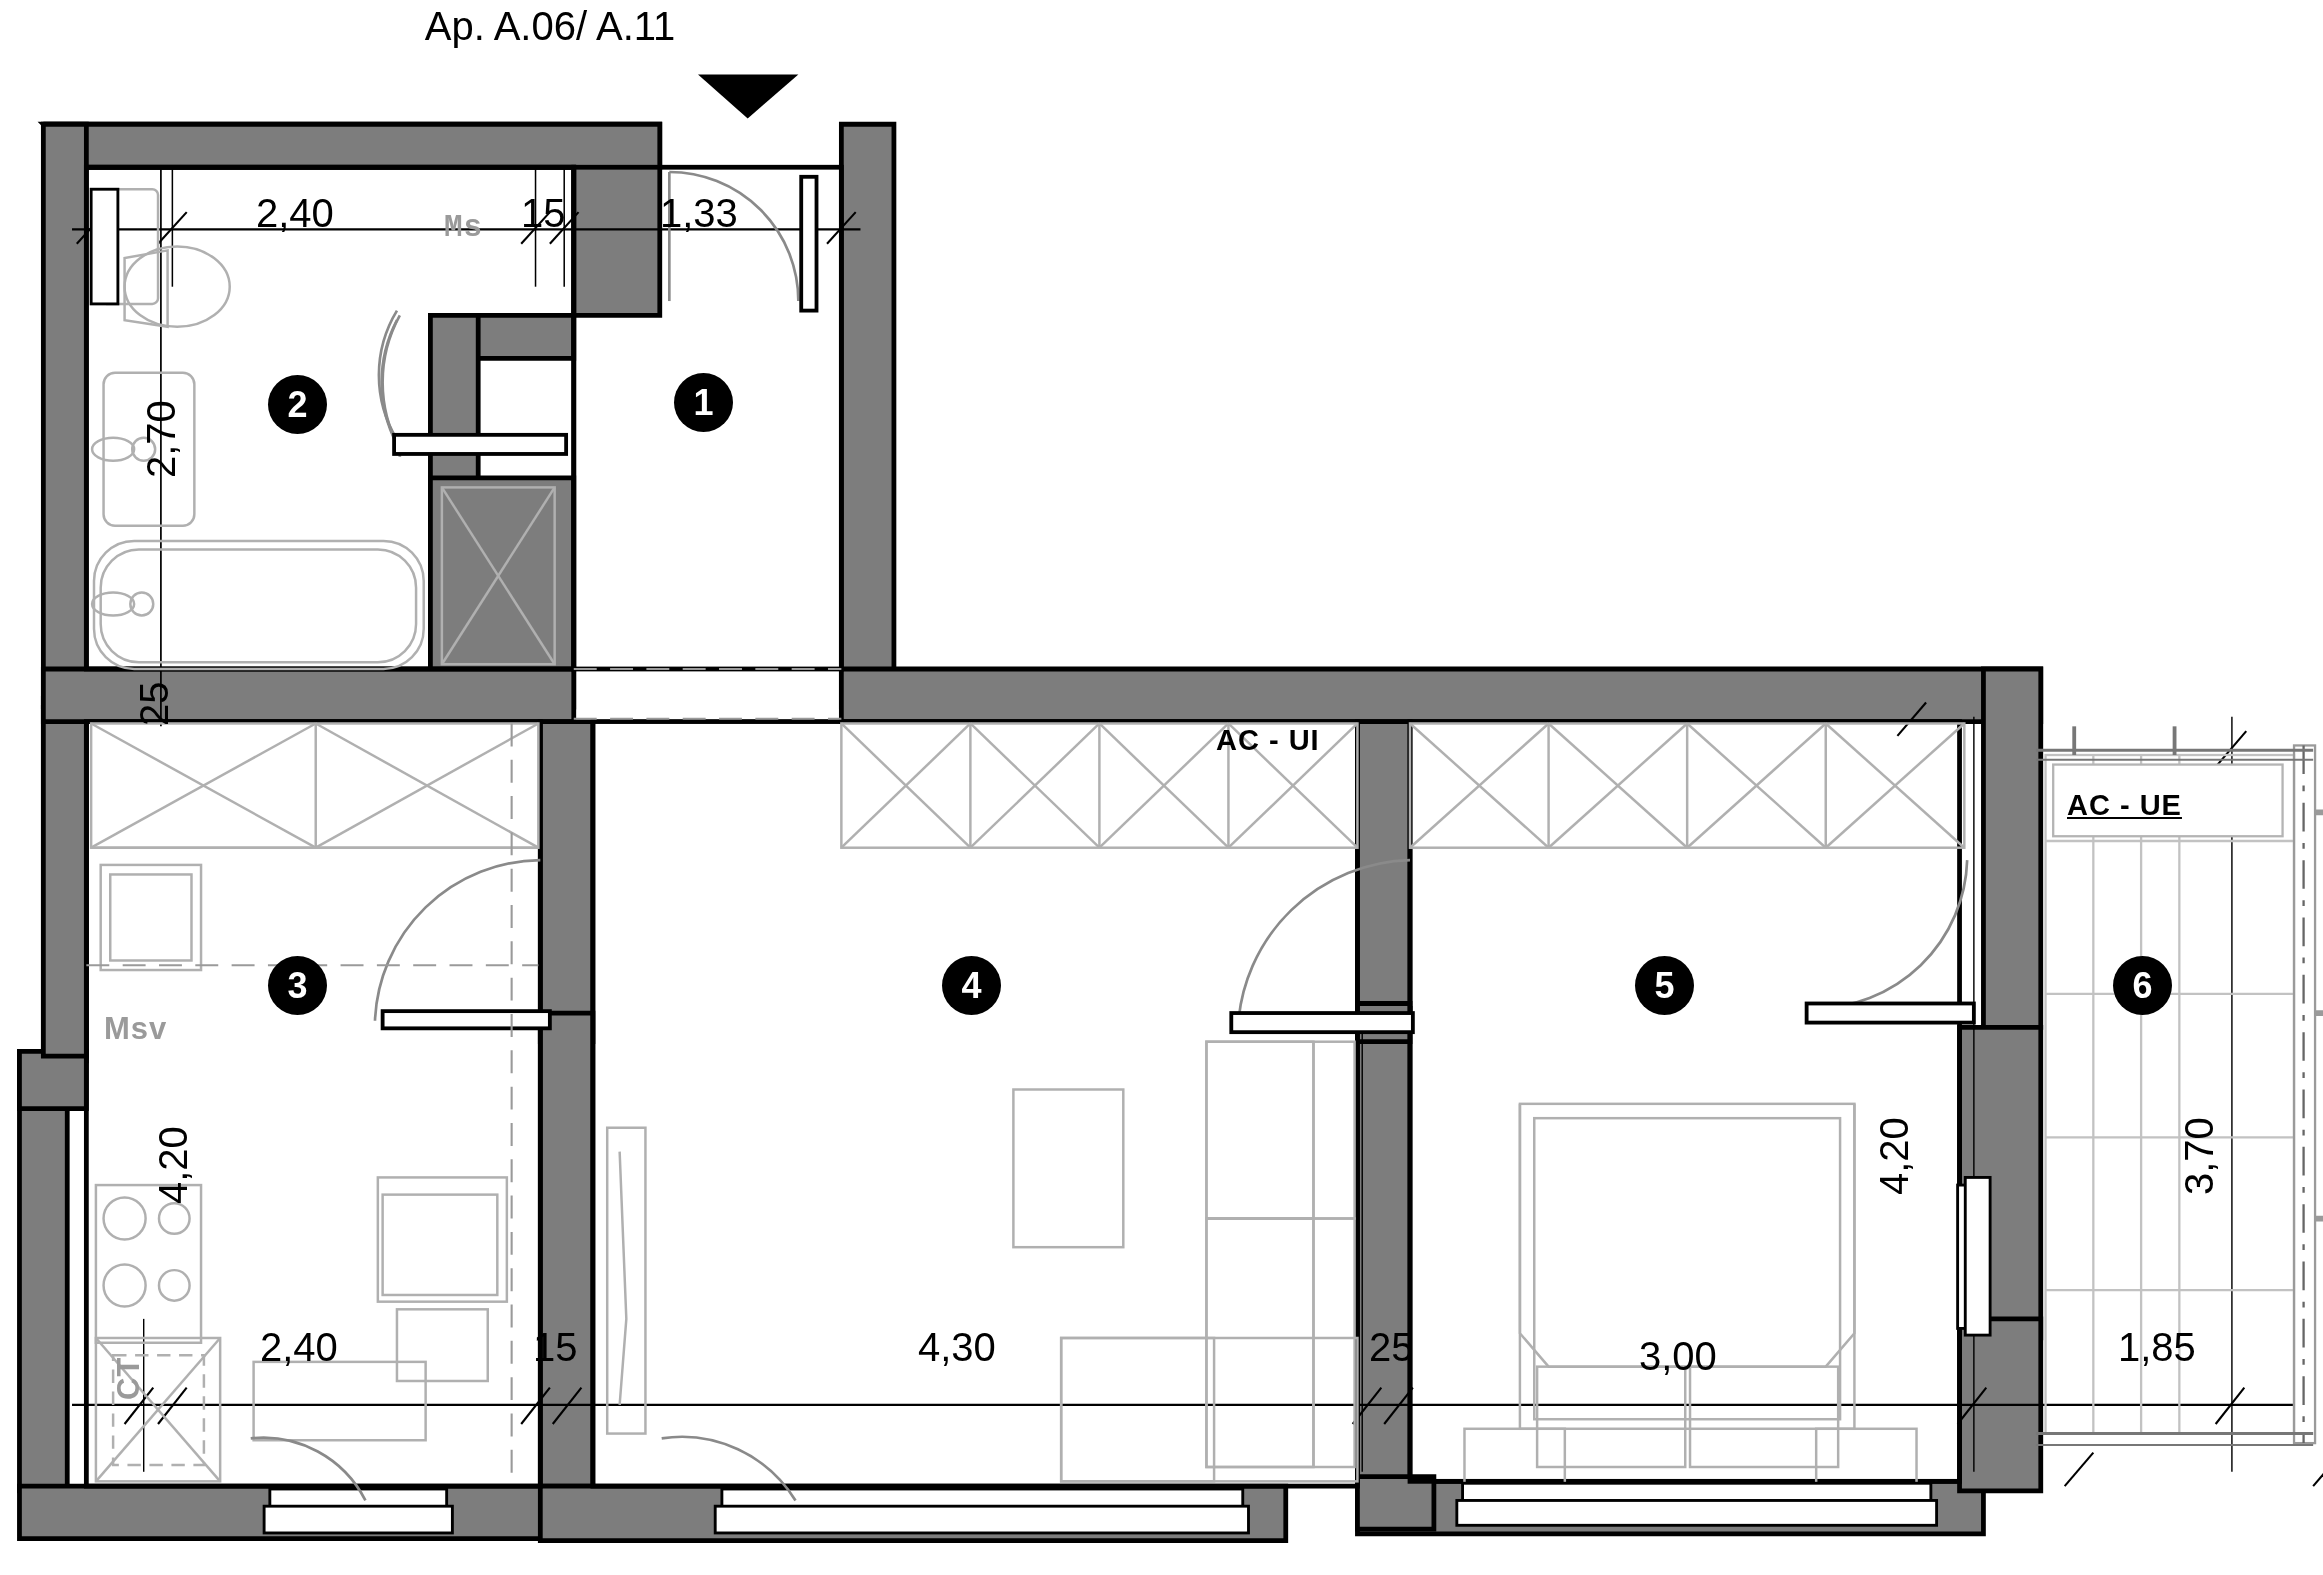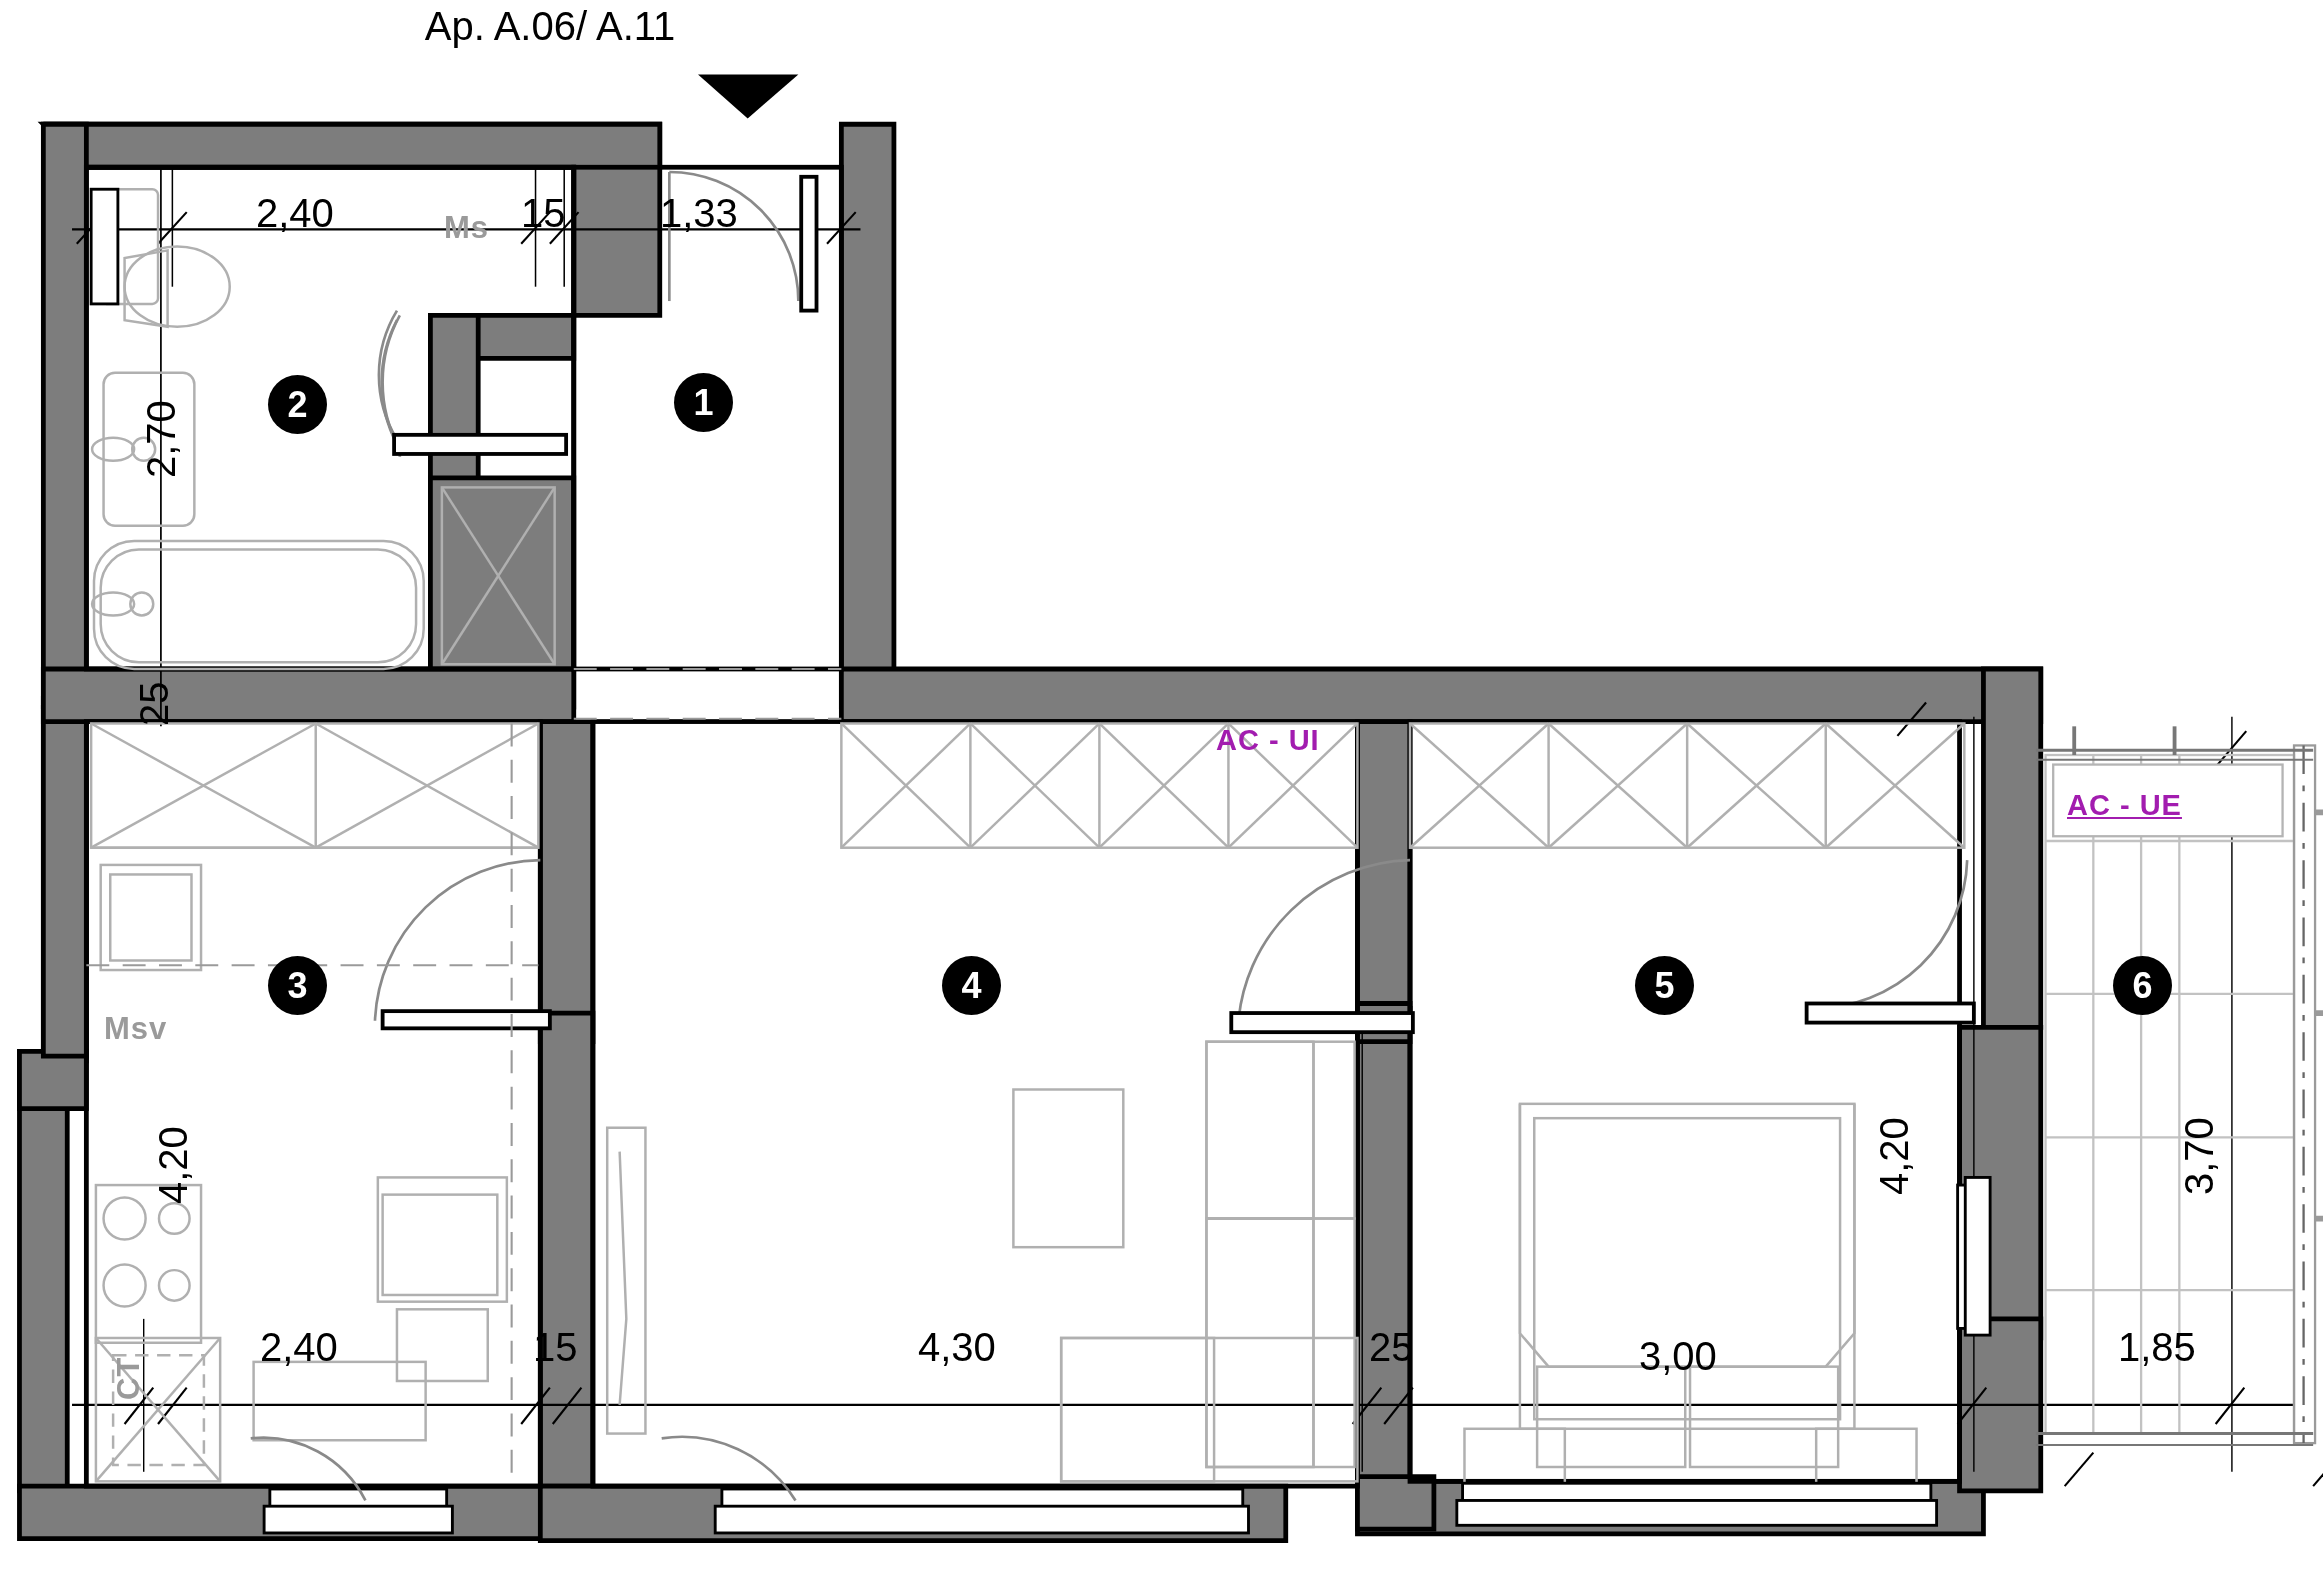--- a/index.html
+++ b/index.html
@@ -77,21 +77,21 @@
     letter-spacing: 1px;
   }
   .eqlabel.vert {
     transform-origin: 0 0;
     transform: rotate(-90deg);
   }
   .boxlabel {
     position: absolute;
     font-size: 29px;
     font-weight: bold;
-    color: #a21caf;
+    color: #000000;
     white-space: nowrap;
     line-height: 1;
     letter-spacing: 1px;
   }
 </style>
 </head>
 <body>
 
 <div id="plan">
 
@@ -407,20 +407,20 @@
   <div class="dim" style="left:260px; top:1327px;">2,40</div>
   <div class="dim" style="left:533px; top:1327px;">15</div>
   <div class="dim" style="left:918px; top:1327px;">4,30</div>
   <div class="dim" style="left:1369px; top:1327px;">25</div>
   <div class="dim" style="left:1639px; top:1327px;margin-top:9px;">3,00</div>
   <div class="dim" style="left:2093px; top:1327px;margin-left:25px;">1,85</div>
 
   <div class="dim vert" style="left:1874px; top:1195px;">4,20</div>
   <div class="dim vert" style="left:2179px; top:1195px;">3,70</div>
 
-  <div class="eqlabel" style="left:444px; top:212px;">Ms</div>
+  <div class="eqlabel" style="left:444px; top:212px;font-family:Liberation Mono, monospace;">Ms</div>
   <div class="eqlabel" style="left:104px; top:1013px;">Msv</div>
   <div class="eqlabel vert" style="left:113px; top:1400px;">CT</div>
   <div class="boxlabel" style="left:1216px; top:726px;">AC - UI</div>
   <div class="boxlabel" style="left:2067px; top:791px;text-decoration:underline;">AC - UE</div>
 
 </div>
 
 
 </body></html>

